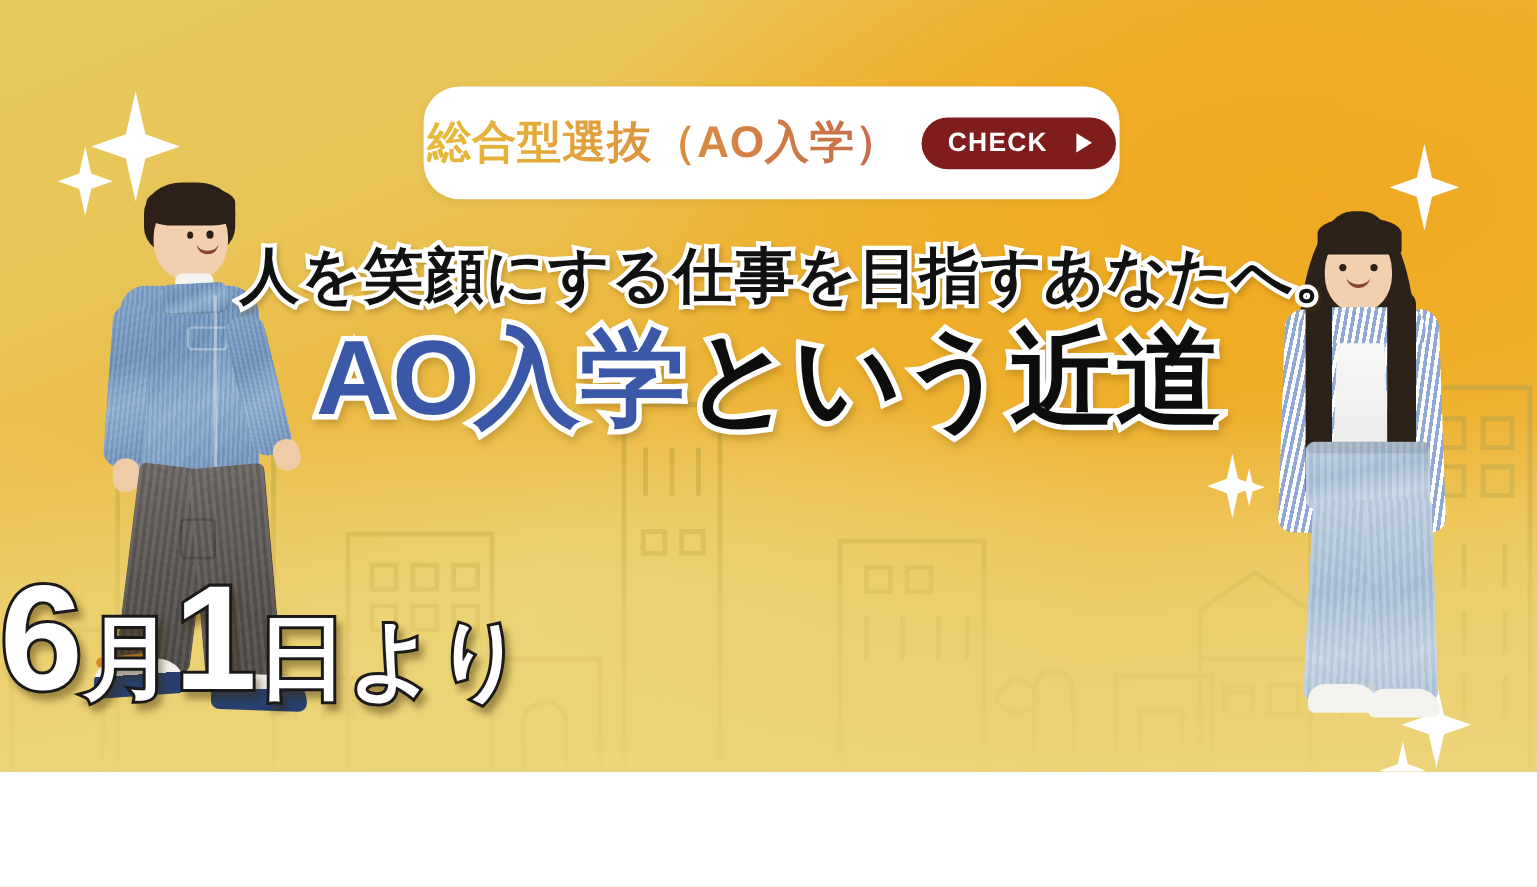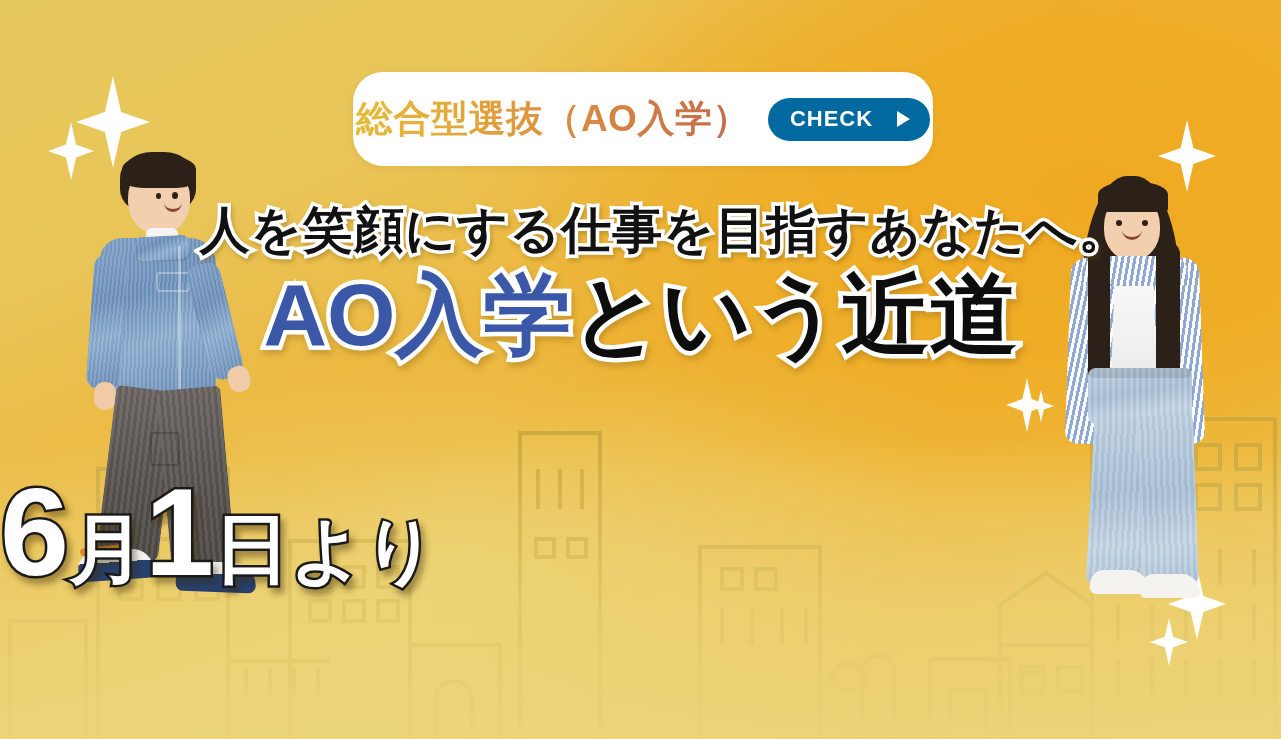--- a/index.html
+++ b/index.html
@@ -5,21 +5,21 @@
   * { margin:0; padding:0; box-sizing:border-box; }
   html, body {
     width:1281px; height:739px;
     font-family:"Liberation Sans", "DejaVu Sans", sans-serif;
     overflow:hidden;
   }
 
   
   #banner {
     position:relative;
-    width:1281px; height:739px;
+    width:1281px; height:643px;
     overflow:hidden;
     background:#e9c65a;
   }
 
   
   .bg-base {
     position:absolute; inset:0;
     background:
       radial-gradient(ellipse 70% 62% at 86% 26%, #efa822 0%, #eeb02c 34%, rgba(235,190,80,0) 72%),
       radial-gradient(ellipse 90% 80% at 50% 108%, #ecd67d 0%, #ebd272 40%, rgba(235,210,114,0) 78%),
@@ -91,21 +91,21 @@
     font-size:37px;
     font-weight:700;
     letter-spacing:0.5px;
     white-space:nowrap;
     background:linear-gradient(100deg,#e8bb3c 0%, #e4ab39 22%, #dd9340 48%, #cf7b46 74%, #c3694a 100%);
     -webkit-background-clip:text; background-clip:text;
     -webkit-text-fill-color:transparent; color:transparent;
   }
   #check-btn {
     display:flex; align-items:center; gap:24px;
-    background:#0369a1;
+    background:#7f1d1d;
     border:none;
     border-radius:22px;
     padding:8px 20px 9px 22px;
     cursor:pointer;
   }
   #check-label {
     color:#ffffff; font-size:22px; font-weight:700; letter-spacing:1px;
   }
   #check-arrow {
     width:0; height:0;

